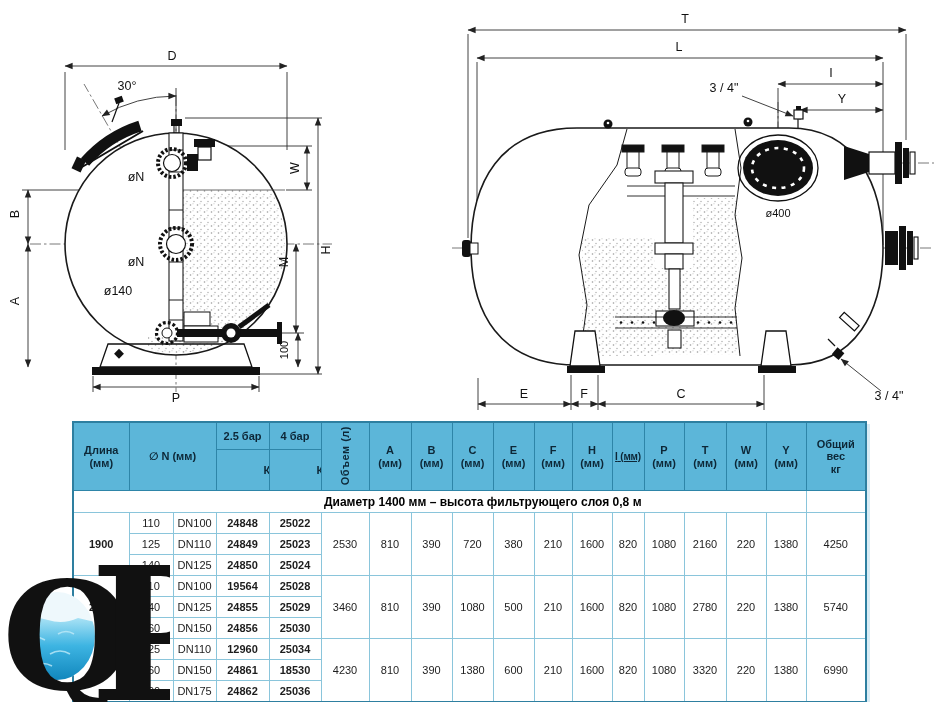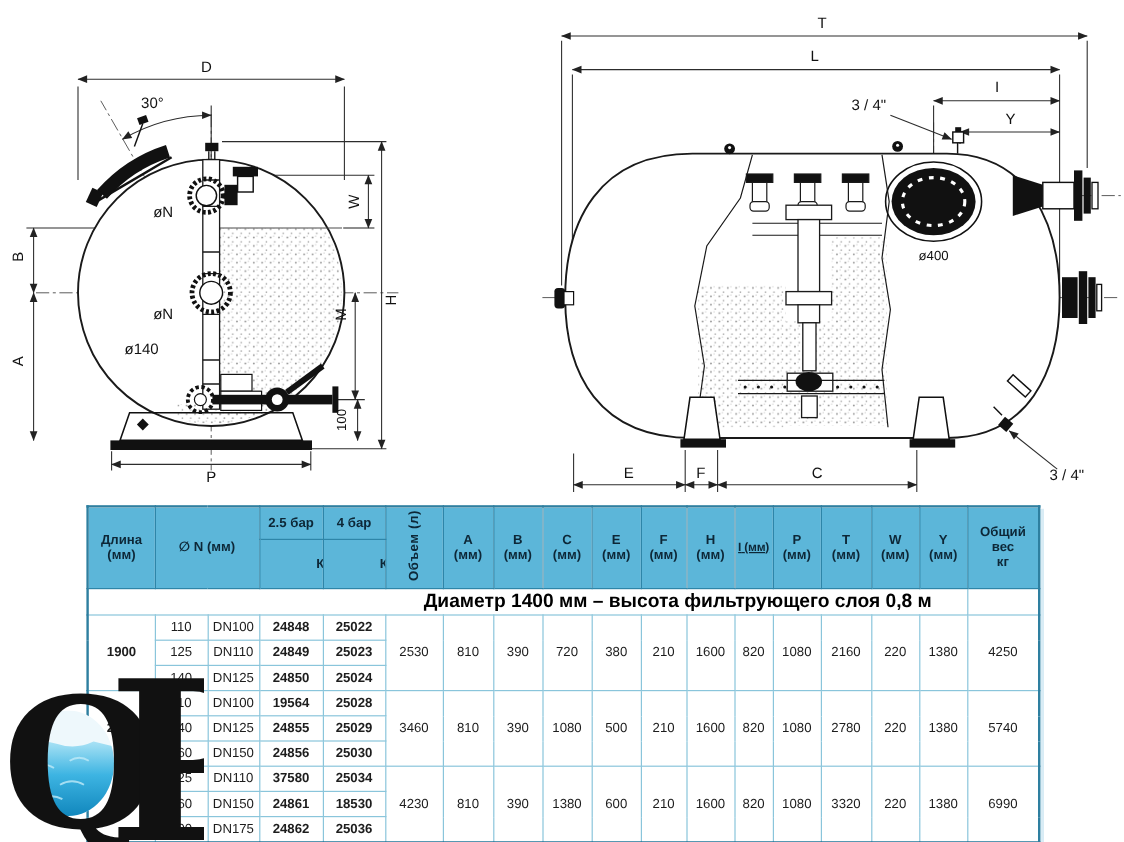--- a/index.html
+++ b/index.html
@@ -19,21 +19,21 @@
   .dims thead th { background:#5cb6d9; border:1px solid #2e85a8; color:#0d2737; font-weight:bold;
                    line-height:1.12; white-space:normal; }
   .dims thead tr.h1 th { height:26px; }
   .dims thead tr.h2 th { height:40px;padding-left:47px; }
   th.vol span { writing-mode:vertical-rl; transform:rotate(180deg); display:inline-block;
                 font-weight:bold; letter-spacing:0.5px; }
   th.icol { font-size:10px; letter-spacing:-0.2px;text-decoration:underline; }
   td.code { font-weight:bold; }
   td.len  { font-weight:bold; }
   tr.banner td { height:21px; background:#fff; }
-  td.banner-cell { font-weight:bold; font-size:16px; color:#000; text-align:center;
+  td.banner-cell { font-weight:bold; font-size:12px; color:#000; text-align:left;
                    padding-left:250px; }
   .wm { position:absolute; left:0px; top:550px; z-index:10; }
   .wm text { font-family:"DejaVu Serif","Liberation Serif",serif; font-weight:bold; }
 </style>
 </head>
 <body>
 
 <div class="screen">
 
   <svg class="fv" style="position:absolute;left:0;top:0" width="340" height="412" viewBox="0 0 340 412">
@@ -431,21 +431,21 @@
         <td>160</td>
         <td>DN150</td>
         <td class="code">24856</td>
         <td class="code">25030</td>
       </tr>
 
       <tr>
         <td class="len" rowspan="3">4000</td>
         <td>125</td>
         <td>DN110</td>
-        <td class="code">37580</td>
+        <td class="code">12960</td>
         <td class="code">25034</td>
         <td rowspan="3">4230</td>
         <td rowspan="3">810</td>
         <td rowspan="3">390</td>
         <td rowspan="3">1380</td>
         <td rowspan="3">600</td>
         <td rowspan="3">210</td>
         <td rowspan="3">1600</td>
         <td rowspan="3">820</td>
         <td rowspan="3">1080</td>

